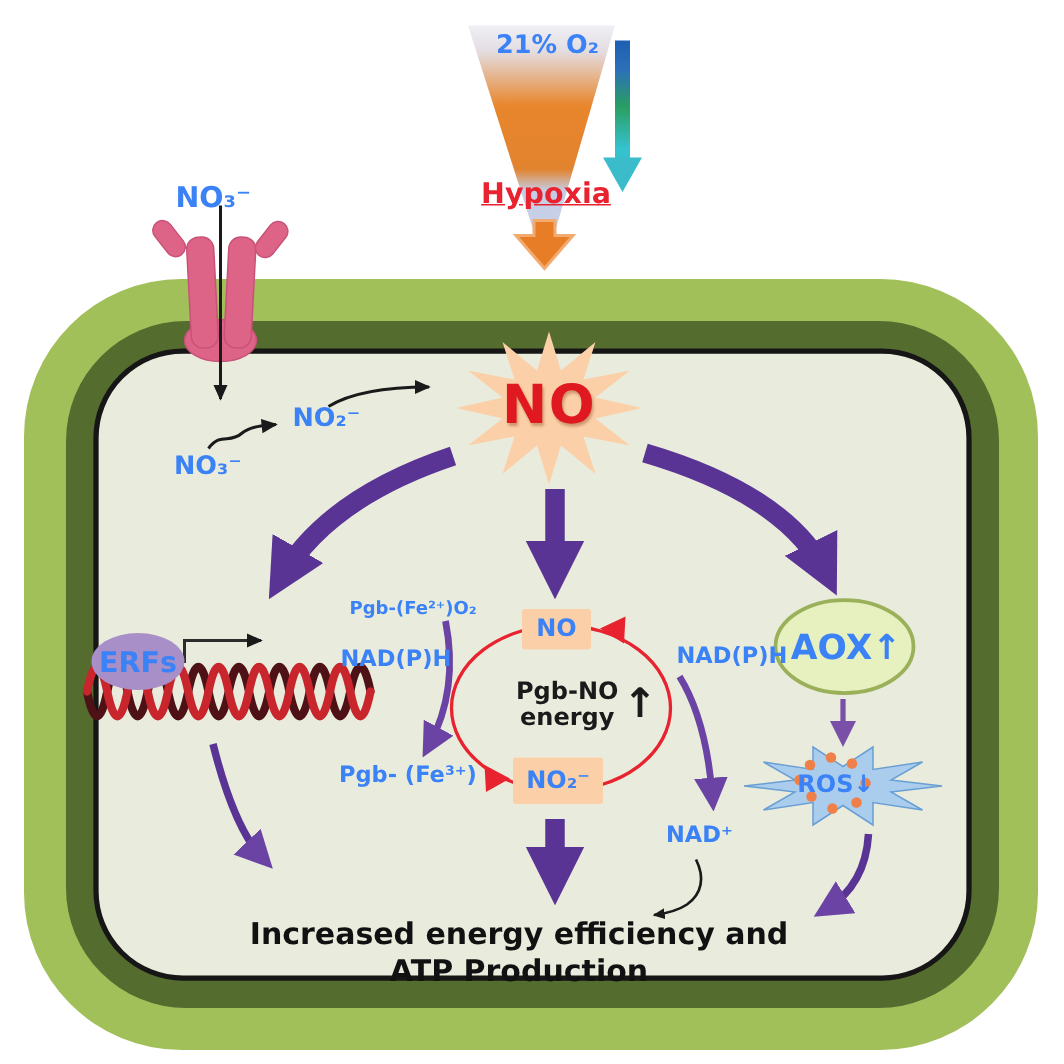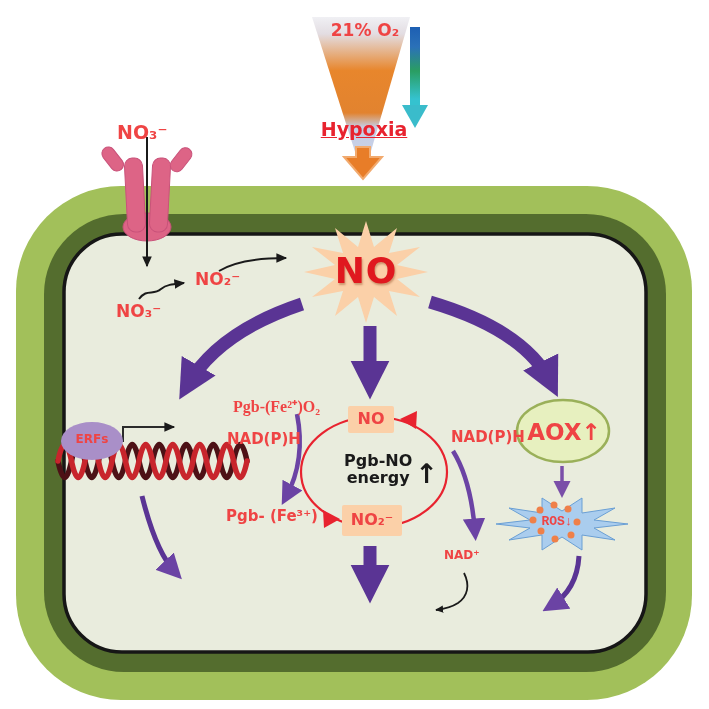--- a/index.html
+++ b/index.html
@@ -2,30 +2,30 @@
 <html style="--purple: #5a3494; --purple_light: #6b43a4; --red: #e8232f; --no_red: #e0181f; --peach: #fbd0a8; --green_outer: #a2c05a; --green_dark: #546d2e; --cell_bg: #e9ecdd; --pink: #dd6486; --erf_purple: #a98fc8; --aox_fill: #e7f0bf; --aox_stroke: #9ab059; --ros_fill: #aacdee; --ros_stroke: #6a9fd4; --dot_orange: #ef8049; --orange: #e87d28; --dna_red: #c8252c; --dna_dark: #4d1116;"><head>
 <meta charset="utf-8">
 <style>
   html,body{margin:0;padding:0;background:#ffffff;}
   .canvas{
     position:relative;width:709px;height:709px;background:#ffffff;
     font-family:"DejaVu Sans","Liberation Sans",sans-serif;overflow:hidden;
   }
   .layer{position:absolute;left:0;top:0;}
   .lbl{
-    position:absolute;font-weight:bold;color:#ef4444;
+    position:absolute;font-weight:bold;color:#3b82f6;
     white-space:nowrap;line-height:1.05;
   }
   .ctr{transform:translateX(-50%);}
   .red{color:var(--red,#e8232a);}
   .no-burst-label{
     color:var(--no_red,#e0181f);font-size:36px;letter-spacing:1px;
     text-shadow:1px 2px 2px rgba(150,80,40,.45);
   }
-  .cycle-center{position:absolute;display:flex;align-items:flex-end;gap:3px;}
+  .cycle-center{position:absolute;display:flex;align-items:center;gap:3px;}
   .cycle-center .txt{font-weight:bold;font-size:16px;text-align:center;line-height:1.05;color:#1a1a1a;}
   .cycle-center .up{font-weight:bold;font-size:27px;color:#1a1a1a;line-height:1;}
   .outcome{position:absolute;left:346px;top:610px;transform:translateX(-50%);
     text-align:center;font-weight:bold;font-size:20px;color:#111;line-height:1.25;}
 </style>
 </head>
 <body>
 
 <div class="canvas">
 
@@ -125,35 +125,39 @@
 
   <div class="lbl ctr" style="left:365px;top:22px;font-size:17px;">21% O₂</div>
   <div class="lbl ctr red" style="left:364px;top:120px;font-size:19px;text-decoration:underline;">Hypoxia</div>
 
   <div class="lbl" style="left:117px;top:123px;font-size:19px;">NO₃⁻</div>
   <div class="lbl" style="left:116px;top:303px;font-size:17px;">NO₃⁻</div>
   <div class="lbl" style="left:195px;top:271px;font-size:17px;">NO₂⁻</div>
 
   <div class="lbl ctr no-burst-label" style="left:366px;top:252px;">NO</div>
 
-  <div class="lbl" style="left:233px;top:399px;font-size:16px;font-family:Liberation Serif, serif;">Pgb-(Fe²⁺)O₂</div>
+  <div class="lbl" style="left:233px;top:399px;font-size:12px;">Pgb-(Fe²⁺)O₂</div>
   <div class="lbl" style="left:227px;top:432px;font-size:15px;">NAD(P)H</div>
   <div class="lbl" style="left:226px;top:509px;font-size:15px;text-align:center;">Pgb- (Fe³⁺)</div>
   <div class="lbl ctr" style="left:371px;top:411px;font-size:16px;">NO</div>
   <div class="lbl ctr" style="left:372px;top:512px;font-size:16px;">NO₂⁻</div>
 
   <div class="cycle-center" style="left:344px;top:453px;">
     <div class="txt">
       <div>Pgb-NO</div>
       <div>energy</div>
     </div>
     <span class="up">↑</span>
   </div>
 
   <div class="lbl" style="left:451px;top:430px;font-size:15px;">NAD(P)H</div>
-  <div class="lbl" style="left:444px;top:549px;font-size:12px;text-align:right;">NAD⁺</div>
+  <div class="lbl" style="left:444px;top:549px;font-size:15px;text-align:right;">NAD⁺</div>
 
-  <div class="lbl ctr" style="left:92px;top:433px;font-size:12px;">ERFs</div>
+  <div class="lbl ctr" style="left:92px;top:433px;font-size:19px;">ERFs</div>
   <div class="lbl ctr" style="left:564px;top:420px;font-size:23px;">AOX↑</div>
-  <div class="lbl ctr" style="left:557px;top:515px;font-size:13px;font-family:Liberation Mono, monospace;">ROS↓</div>
+  <div class="lbl ctr" style="left:557px;top:515px;font-size:16px;">ROS↓</div>
 
+  <div class="outcome">
+    <div>Increased energy efficiency and</div>
+    <div>ATP Production</div>
+  </div>
 
 </div>
 
 </body></html>

